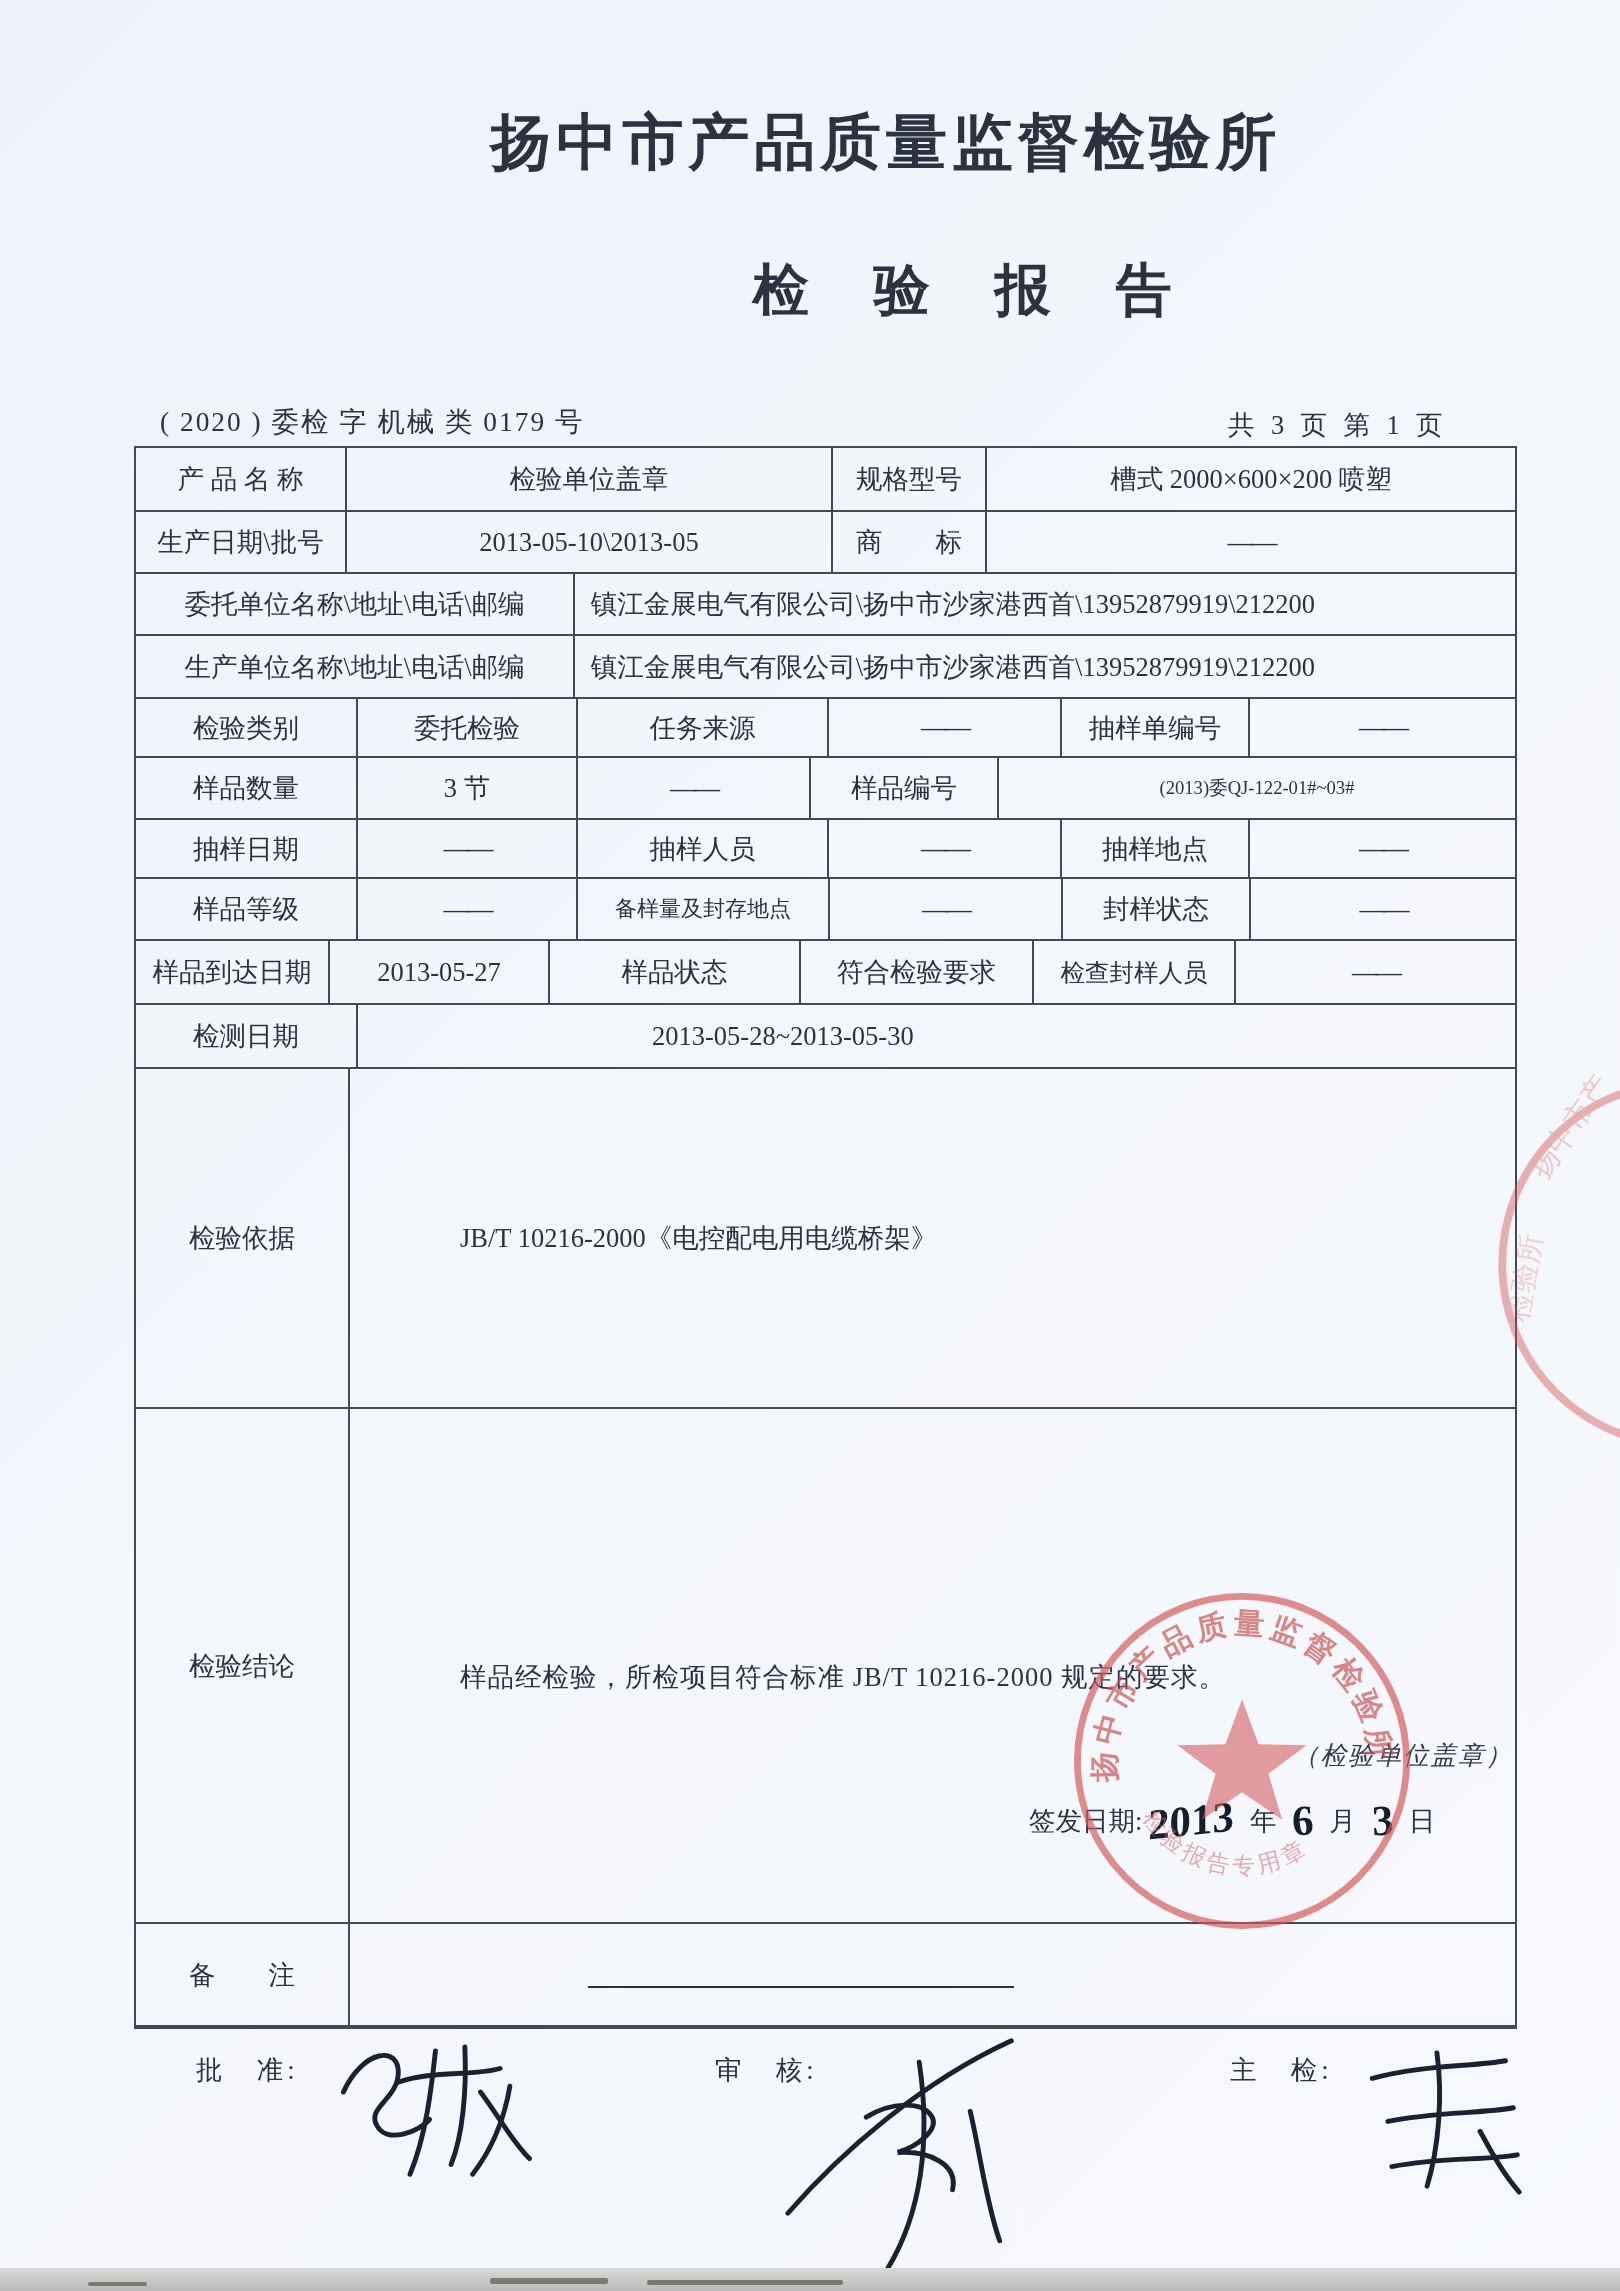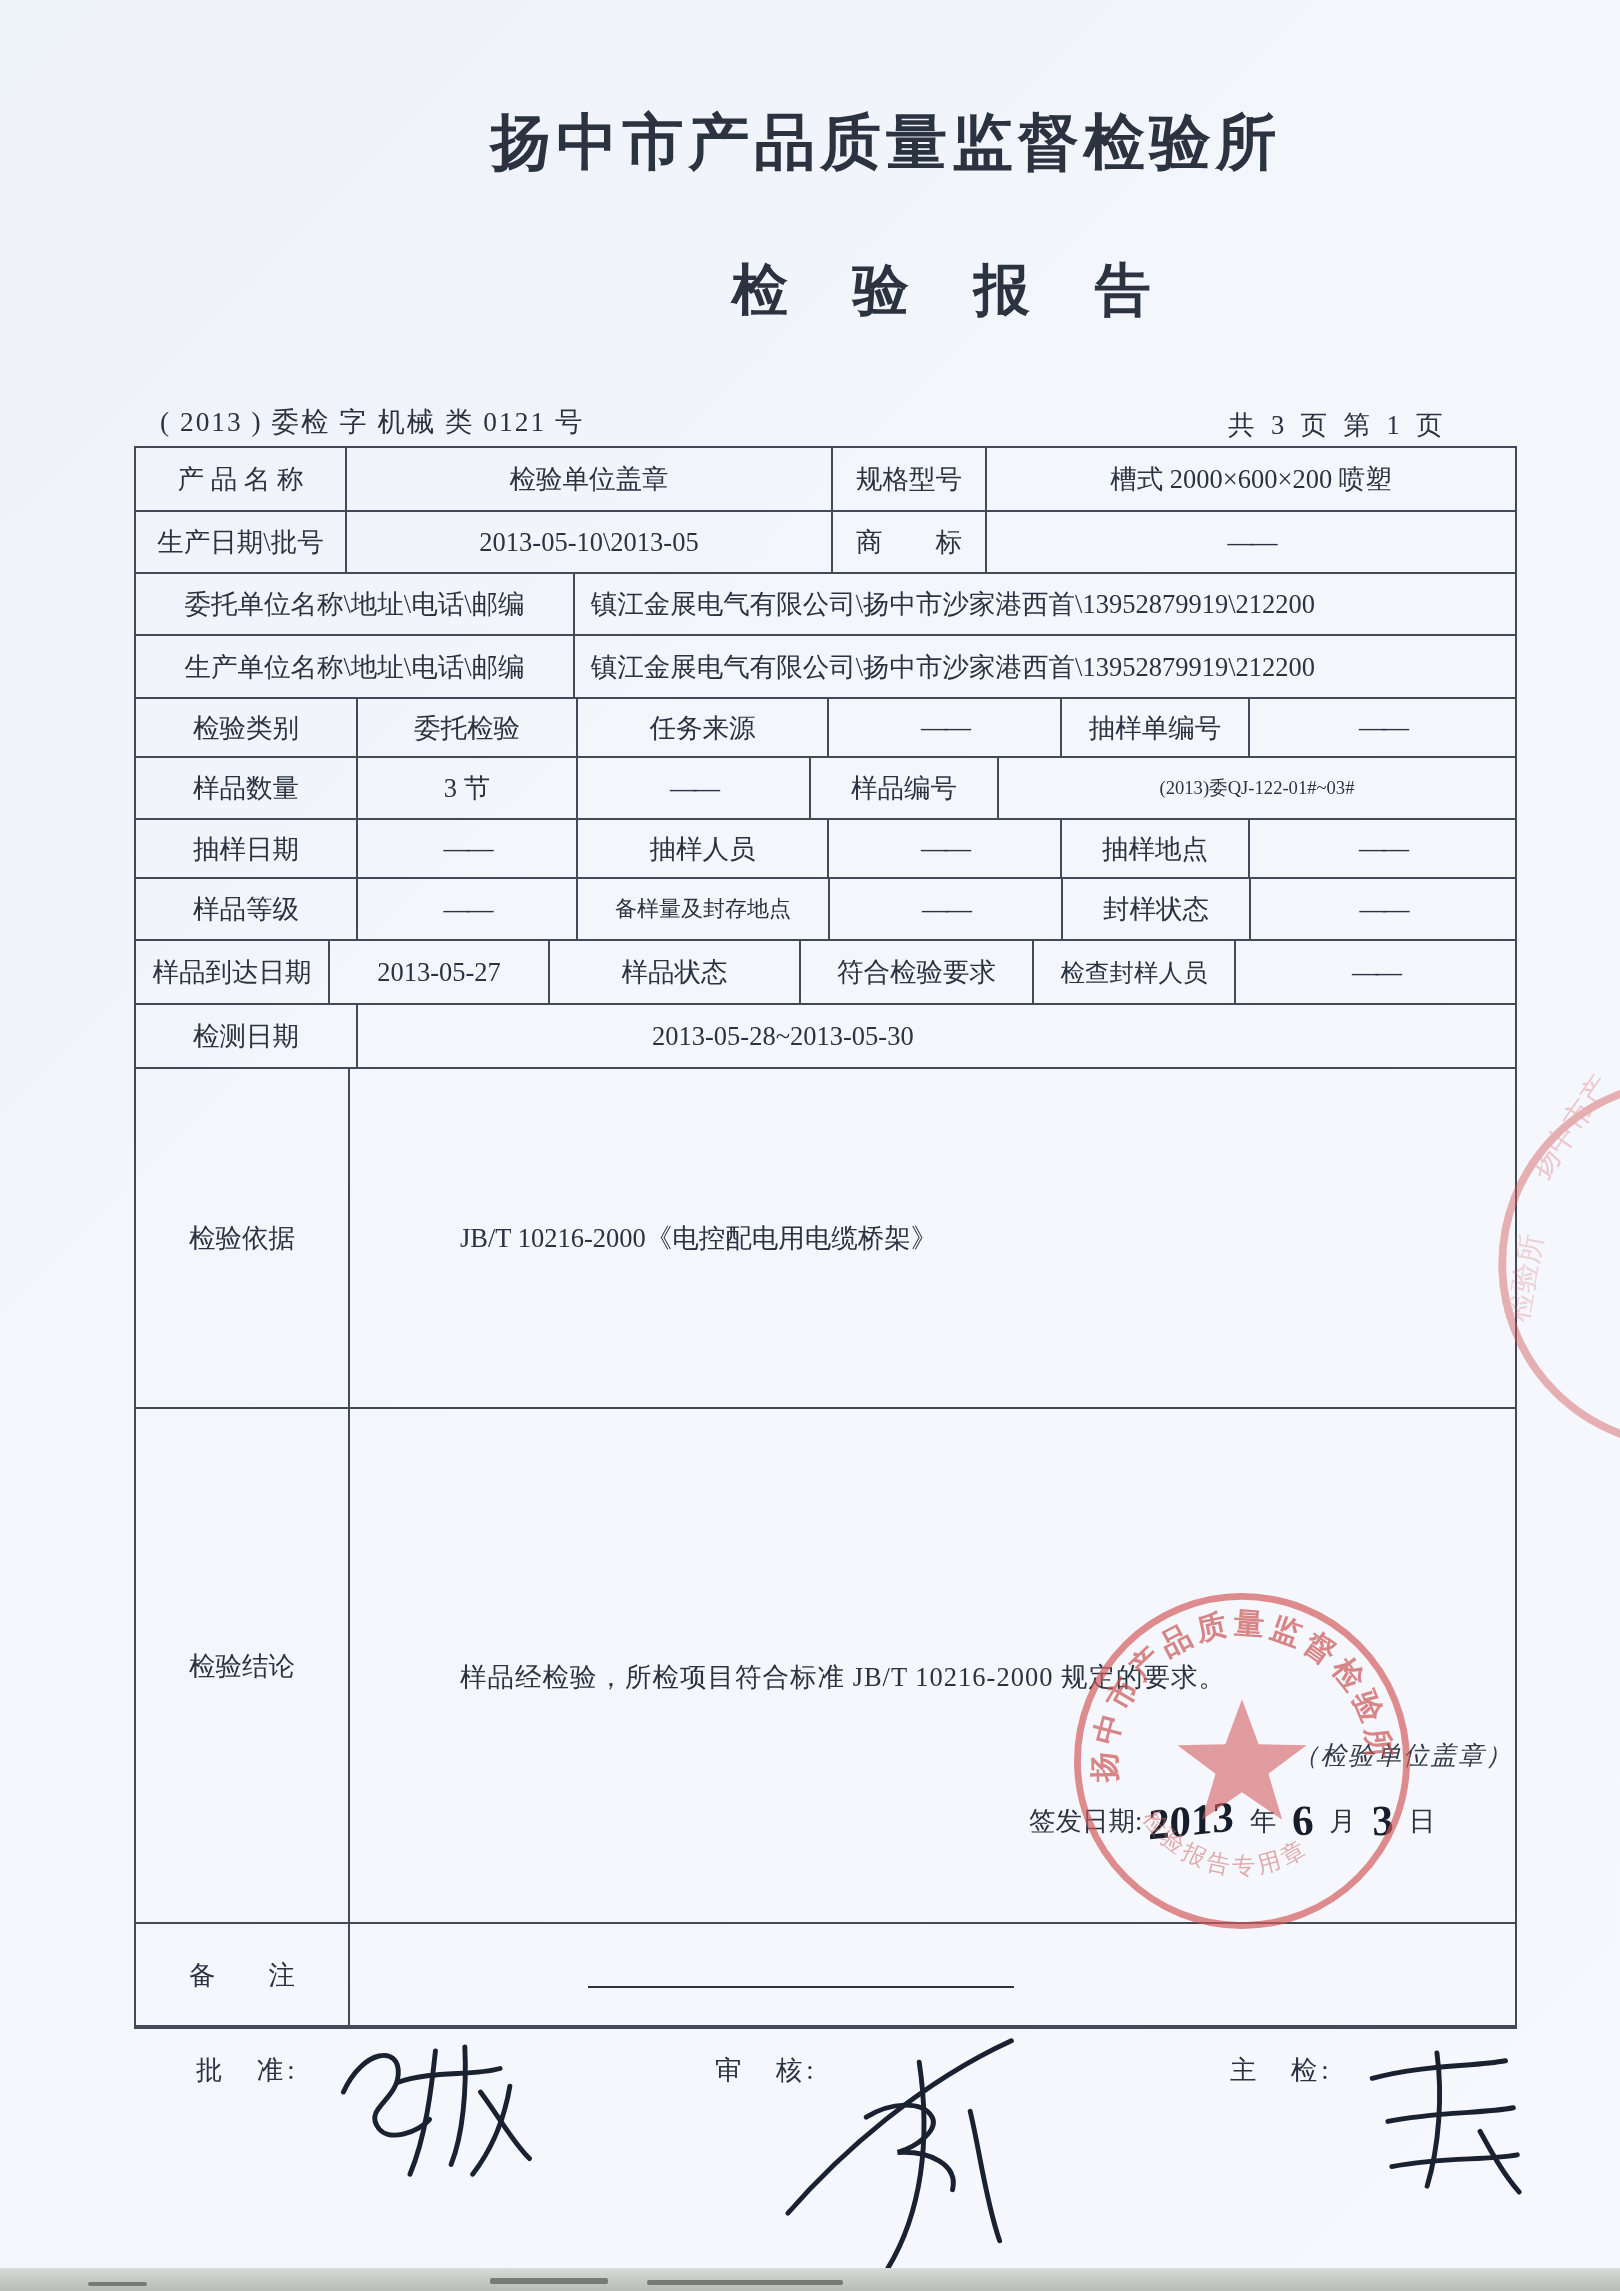--- a/index.html
+++ b/index.html
@@ -16,21 +16,21 @@
     background:linear-gradient(135deg,#eef2f9 0%,#f3f6fb 40%,#f6f8fd 100%);
     overflow:hidden;
     font-family:"Liberation Serif","DejaVu Serif",serif;
     color:var(--ink);
   }
   .org-title{
     position:absolute;left:886px;top:102px;transform:translateX(-50%);
     font-size:61px;font-weight:700;letter-spacing:4.9px;white-space:nowrap;
   }
   .report-title{
-    position:absolute;left:954px;top:253px;transform:translateX(-50%);
+    position:absolute;left:975px;top:253px;transform:translateX(-50%);
     font-size:56px;font-weight:700;letter-spacing:25.5px;white-space:nowrap;
   }
   .report-no{
     position:absolute;left:160px;top:404px;
     font-size:27.4px;letter-spacing:2px;white-space:nowrap;
   }
   .page-info{
     position:absolute;left:1228px;top:407px;
     font-size:26.5px;letter-spacing:4.9px;white-space:nowrap;
   }
@@ -80,21 +80,21 @@
   }
   .smudge{position:absolute;background:#5d6158;border-radius:2px;opacity:.75;}
 </style>
 </head>
 <body>
 
 <div class="page">
 
   <div class="org-title">扬中市产品质量监督检验所</div>
   <div class="report-title">检 验 报 告</div>
-  <div class="report-no">( 2013 ) 委检 字 机械 类 0121 号</div>
+  <div class="report-no">( 2020 ) 委检 字 机械 类 0179 号</div>
   <div class="page-info">共 3 页 第 1 页</div>
 
   <div class="report-table">
 
     <div class="row" style="height:64px">
       <div class="cell" style="width:211px">产 品 名 称</div>
       <div class="cell" style="width:486px">检验单位盖章</div>
       <div class="cell" style="width:154px">规格型号</div>
       <div class="cell grow">槽式 2000×600×200 喷塑</div>
     </div>

